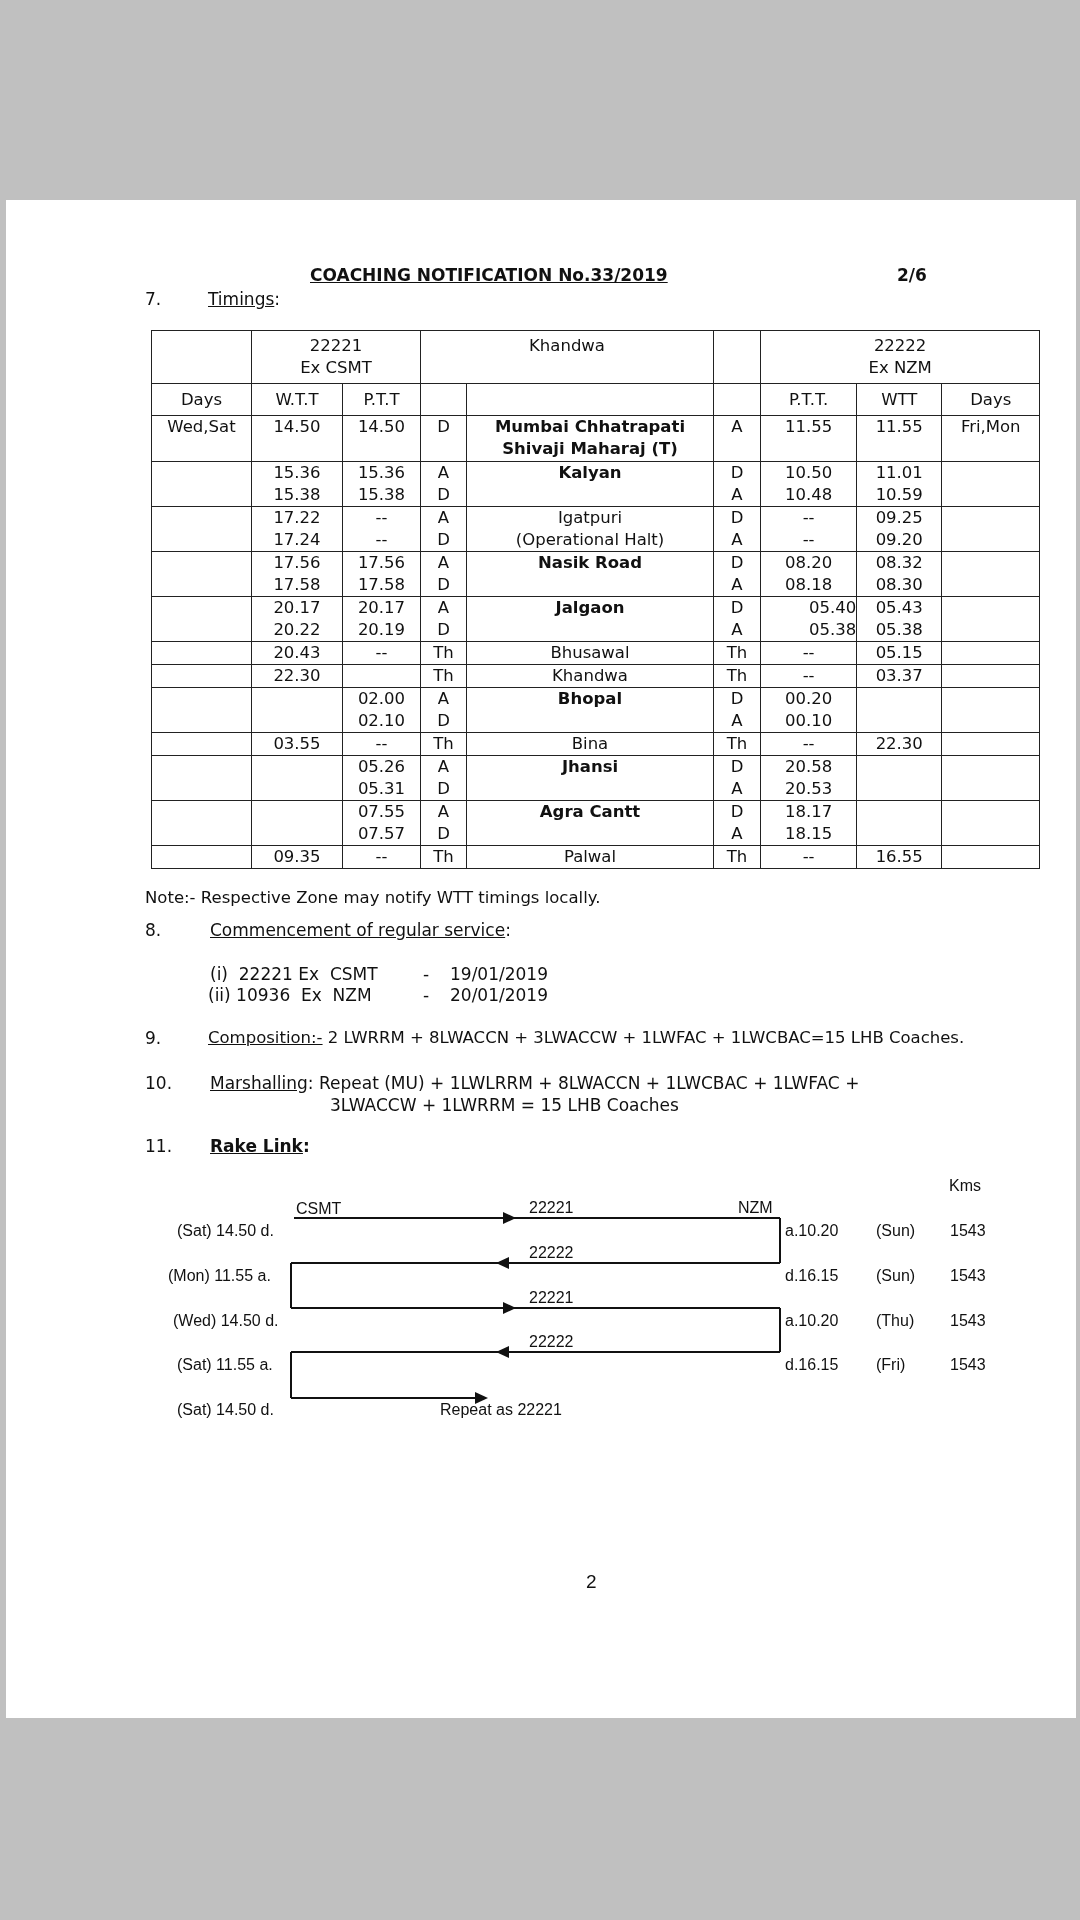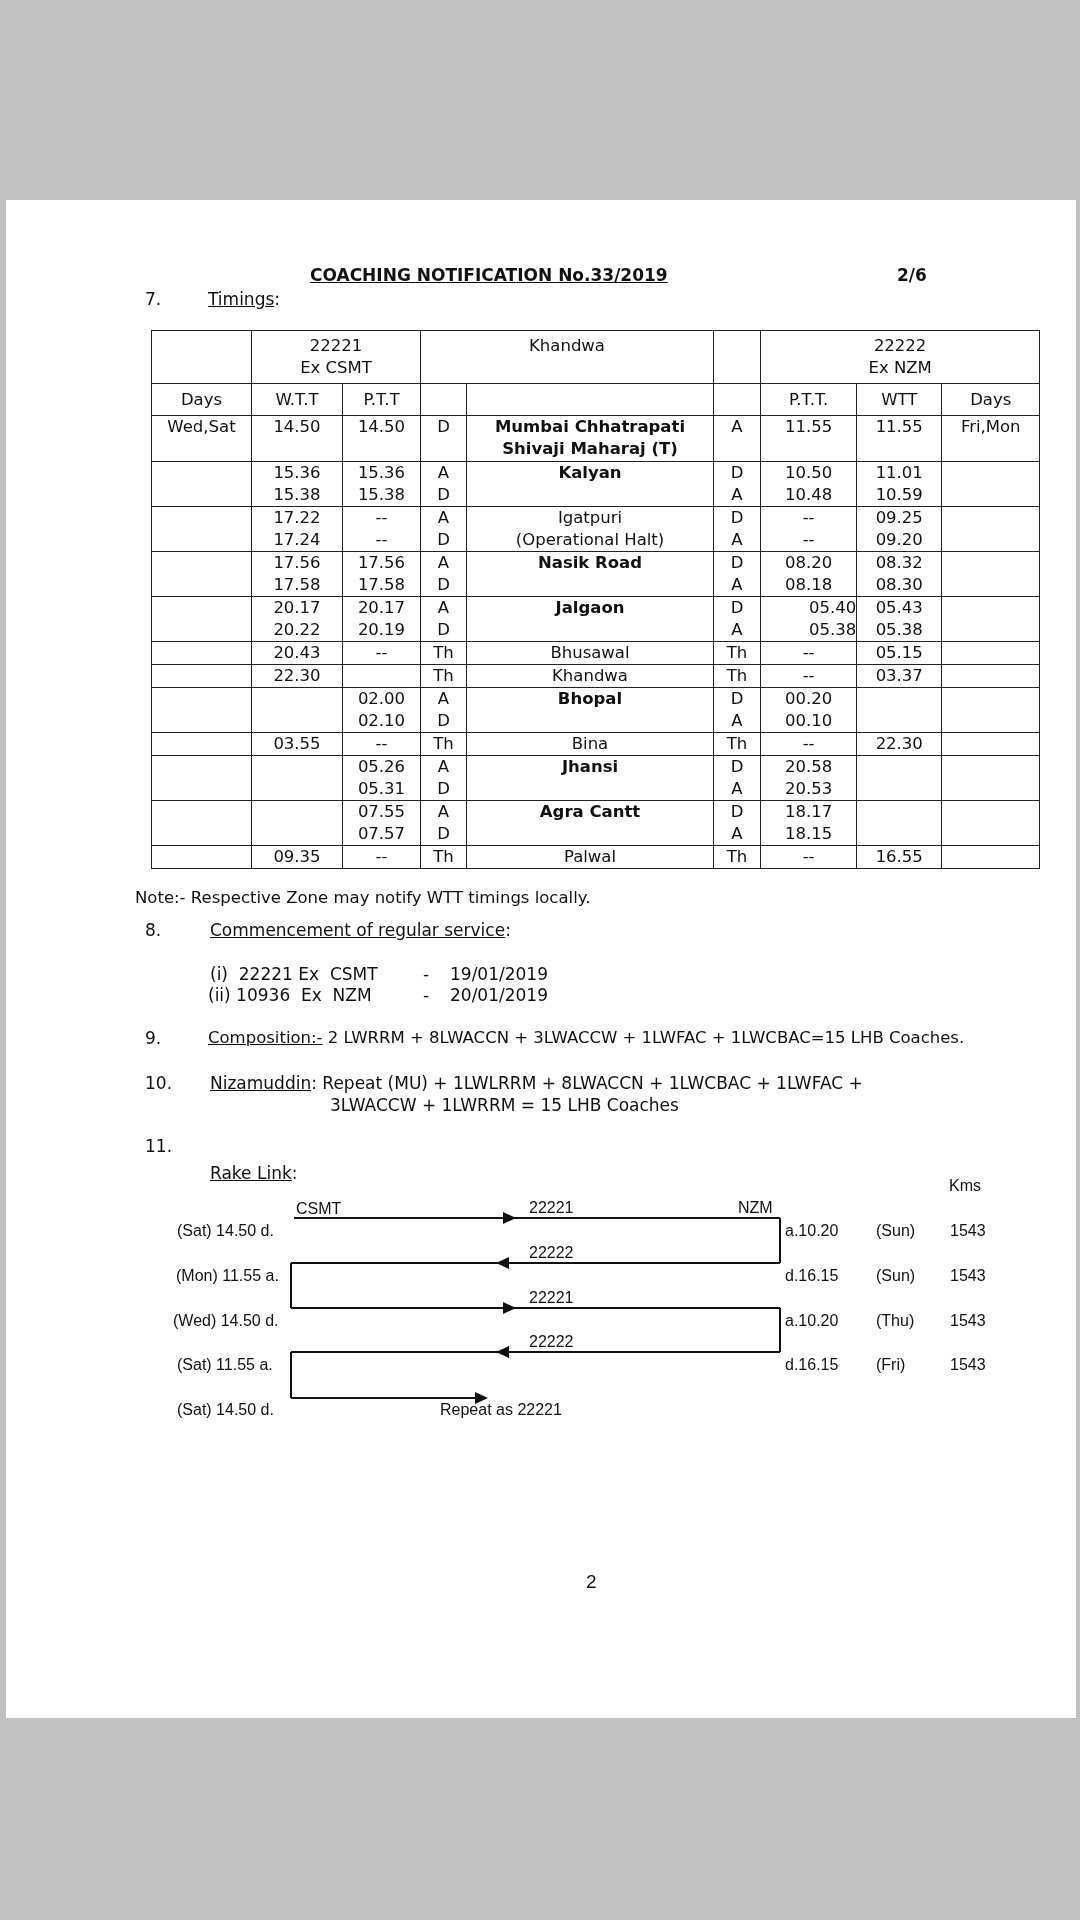--- a/index.html
+++ b/index.html
@@ -233,40 +233,40 @@
     <td style="white-space: pre-line;">Th</td>
     <td style="white-space: pre-line;">Palwal</td>
     <td style="white-space: pre-line;">Th</td>
     <td style="white-space: pre-line;">--</td>
     <td style="white-space: pre-line;">16.55</td>
     <td style="white-space: pre-line;"></td>
   </tr>
     </tbody>
 </table>
 
-<div class="abs note" style="left:135px; top:888px;">Note:- Respective Zone may notify WTT timings locally.</div>
+<div class="abs note" style="left:145px; top:888px;">Note:- Respective Zone may notify WTT timings locally.</div>
 
 <div class="abs sec" style="left:145px; top:920px;">8.</div>
 <div class="abs sec" style="left:210px; top:920px;"><span class="u">Commencement of regular service</span><span>:</span></div>
 <div class="abs sec" style="left:210px; top:964px;">
   <span style="display:inline-block;width:213px;white-space:pre">(i)  22221 Ex  CSMT</span><span style="display:inline-block;width:27px">-</span><span>19/01/2019</span>
 </div>
 <div class="abs sec" style="left:208px; top:985px;">
   <span style="display:inline-block;width:215px;white-space:pre">(ii) 10936  Ex  NZM</span><span style="display:inline-block;width:27px">-</span><span>20/01/2019</span>
 </div>
 
 <div class="abs sec" style="left:145px; top:1028px;">9.</div>
 <div class="abs sec" style="left:208px; top:1028px; font-size:16.5px;"><span class="u">Composition:-</span><span> 2 LWRRM + 8LWACCN + 3LWACCW + 1LWFAC + 1LWCBAC=15 LHB Coaches.</span></div>
 
 <div class="abs sec" style="left:145px; top:1073px;">10.</div>
-<div class="abs sec" style="left:210px; top:1073px;"><span class="u">Nizamuddin</span><span>: Repeat (MU) + 1LWLRRM + 8LWACCN + 1LWCBAC + 1LWFAC +</span></div>
+<div class="abs sec" style="left:210px; top:1073px;"><span class="u">Marshalling</span><span>: Repeat (MU) + 1LWLRRM + 8LWACCN + 1LWCBAC + 1LWFAC +</span></div>
 <div class="abs sec" style="left:330px; top:1095px;">3LWACCW + 1LWRRM = 15 LHB Coaches</div>
 
 <div class="abs sec" style="left:145px; top:1136px;">11.</div>
-<div class="abs sec" style="left:210px; top:1163px;"><span class="u">Rake Link</span><span>:</span></div>
+<div class="abs sec" style="left:210px; top:1136px;font-weight:bold;"><span class="u">Rake Link</span><span>:</span></div>
 
 <svg class="abs" style="left:0; top:0;" width="1080" height="1920">
   <g stroke="#111" stroke-width="2" fill="none">
     <line x1="294" y1="1218" x2="780" y2="1218"></line>
     <line x1="780" y1="1218" x2="780" y2="1263"></line>
     <line x1="291" y1="1263" x2="780" y2="1263"></line>
     <line x1="291" y1="1263" x2="291" y2="1308"></line>
     <line x1="291" y1="1308" x2="780" y2="1308"></line>
     <line x1="780" y1="1308" x2="780" y2="1352"></line>
     <line x1="291" y1="1352" x2="780" y2="1352"></line>
@@ -286,21 +286,21 @@
 <div class="abs rl" style="left:296px; top:1200px;">CSMT</div>
 <div class="abs rl" style="left:738px; top:1199px;">NZM</div>
 
 <div class="abs rl" style="left:529px; top:1199px;">22221</div>
 <div class="abs rl" style="left:529px; top:1244px;">22222</div>
 <div class="abs rl" style="left:529px; top:1289px;">22221</div>
 <div class="abs rl" style="left:529px; top:1333px;">22222</div>
 <div class="abs rl" style="left:440px; top:1401px;">Repeat as 22221</div>
 
 <div class="abs rl" style="left:177px; top:1222px;">(Sat) 14.50 d.</div>
-<div class="abs rl" style="left:176px; top:1267px;">(Mon) 11.55 a.</div>
+<div class="abs rl" style="left:168px; top:1267px;">(Mon) 11.55 a.</div>
 <div class="abs rl" style="left:166px; top:1312px;margin-left:7px;">(Wed) 14.50 d.</div>
 <div class="abs rl" style="left:177px; top:1356px;">(Sat) 11.55 a.</div>
 <div class="abs rl" style="left:177px; top:1401px;">(Sat) 14.50 d.</div>
 
 <div class="abs rl" style="left:785px; top:1222px;">a.10.20</div>
 <div class="abs rl" style="left:876px; top:1222px;">(Sun)</div>
 <div class="abs rl" style="left:950px; top:1222px;">1543</div>
 
 <div class="abs rl" style="left:785px; top:1267px;">d.16.15</div>
 <div class="abs rl" style="left:876px; top:1267px;">(Sun)</div>

